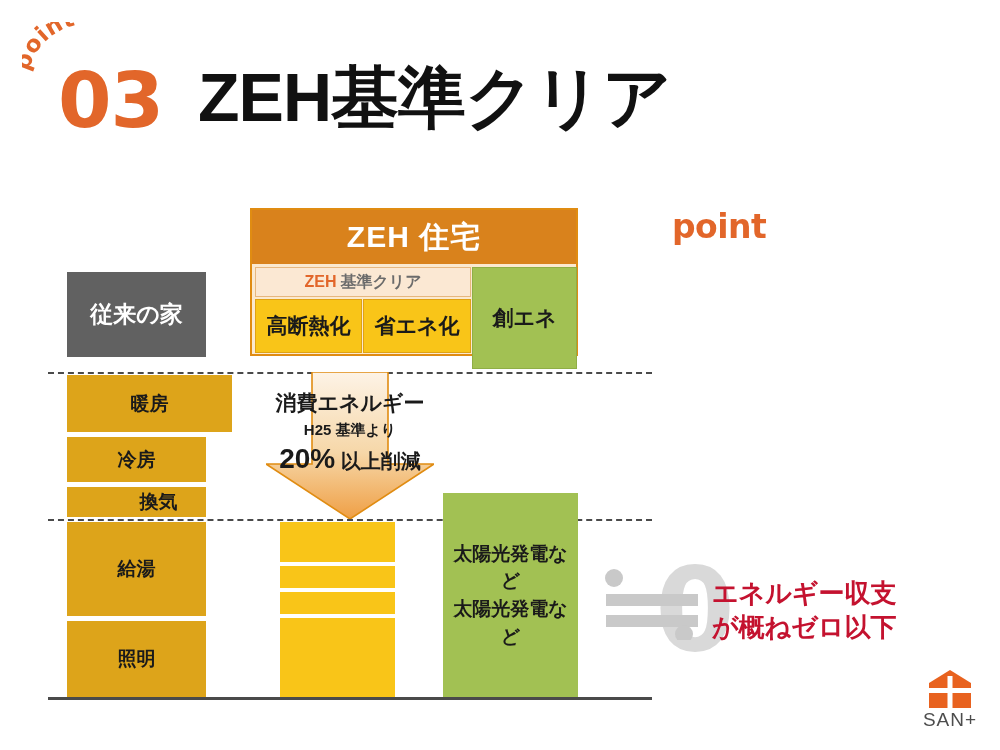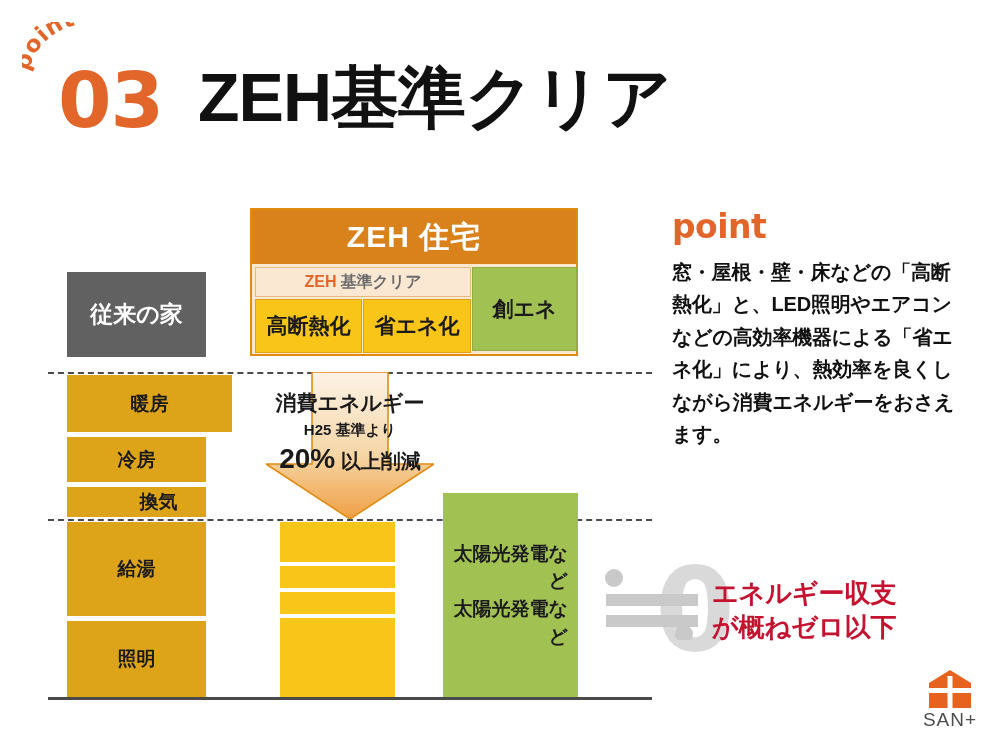--- a/index.html
+++ b/index.html
@@ -119,21 +119,21 @@
     font-weight: bold;
     color: #1a1a1a;
   }
   .zeh-sub.a { left: 3px; width: 107px; }
   .zeh-sub.b { left: 111px; width: 108px; }
   .zeh-green {
     position: absolute;
     left: 220px;
     top: 57px;
     width: 105px;
-    height: 84px;
+    height: 102px;
     background: #a2c153;
     border: 1px solid #8fae46;
     box-sizing: border-box;
     display: flex;
     align-items: center;
     justify-content: center;
     font-size: 21px;
     font-weight: bold;
     color: #1a1a1a;
   }
@@ -196,21 +196,21 @@
     background: #a2c153;
     box-sizing: border-box;
     display: flex;
     align-items: center;
     justify-content: center;
     padding: 0 10px;
     font-size: 19px;
     font-weight: bold;
     color: #1a1a1a;
     line-height: 1.45;
-    text-align: right;
+    text-align: center;
   }
 
   
   .arrow-wrap {
     position: absolute;
     left: 266px;
     top: 372px;
     width: 168px;
     height: 147px;
   }
@@ -389,21 +389,20 @@
   <div class="arrow-text">
     <div class="arrow-l1">消費エネルギー</div>
     <div class="arrow-l2">H25 基準より</div>
     <div class="arrow-l3">
       <span class="big">20%</span>
       <span>以上削減</span>
     </div>
   </div>
 
   <div class="side-point">point</div>
-  <div class="side-body">窓・屋根・壁・床などの「高断熱化」と、LED照明やエアコンなどの高効率機器による「省エネ化」により、熱効率を良くしながら消費エネルギーをおさえます。</div>
 
   <div class="zero-ghost">0</div>
 
   <svg class="le-symbol" viewBox="0 0 98 72">
     <circle cx="10" cy="10" r="9" fill="#c9c9c9"></circle>
     <rect x="2" y="26" width="92" height="12" fill="#c9c9c9"></rect>
     <rect x="2" y="47" width="92" height="12" fill="#c9c9c9"></rect>
     <circle cx="80" cy="66" r="9" fill="#c9c9c9"></circle>
   </svg>
 

